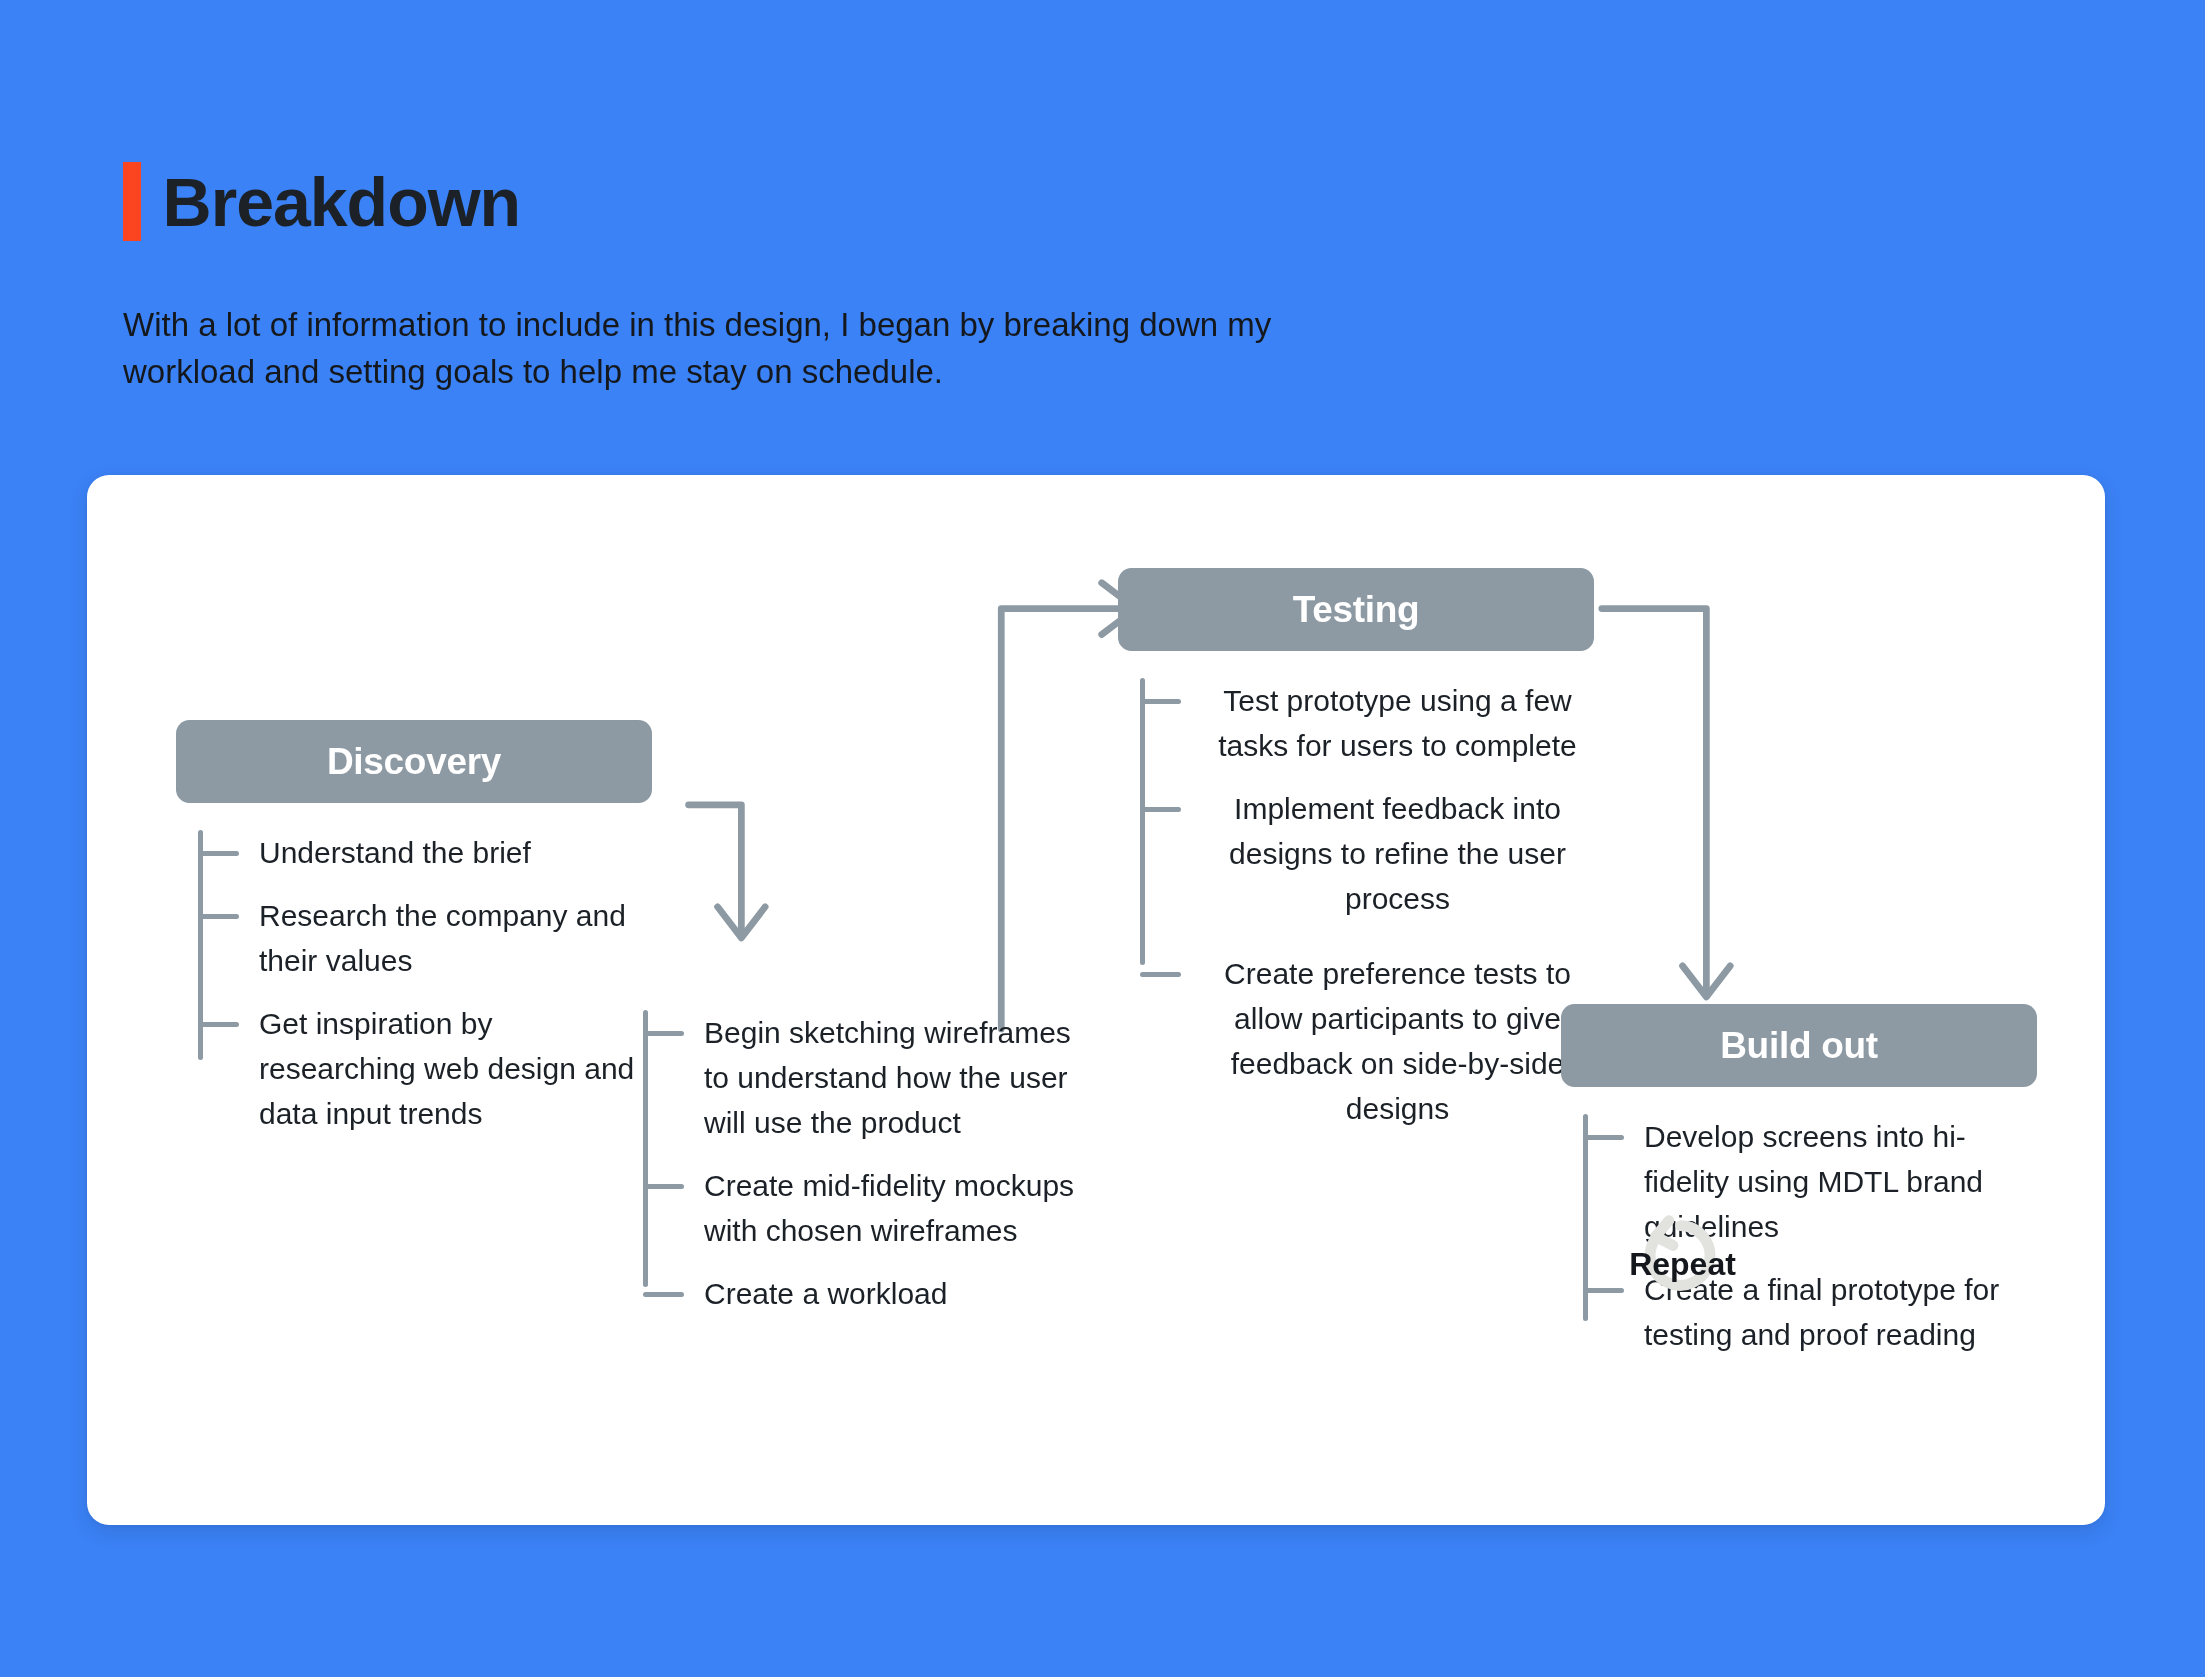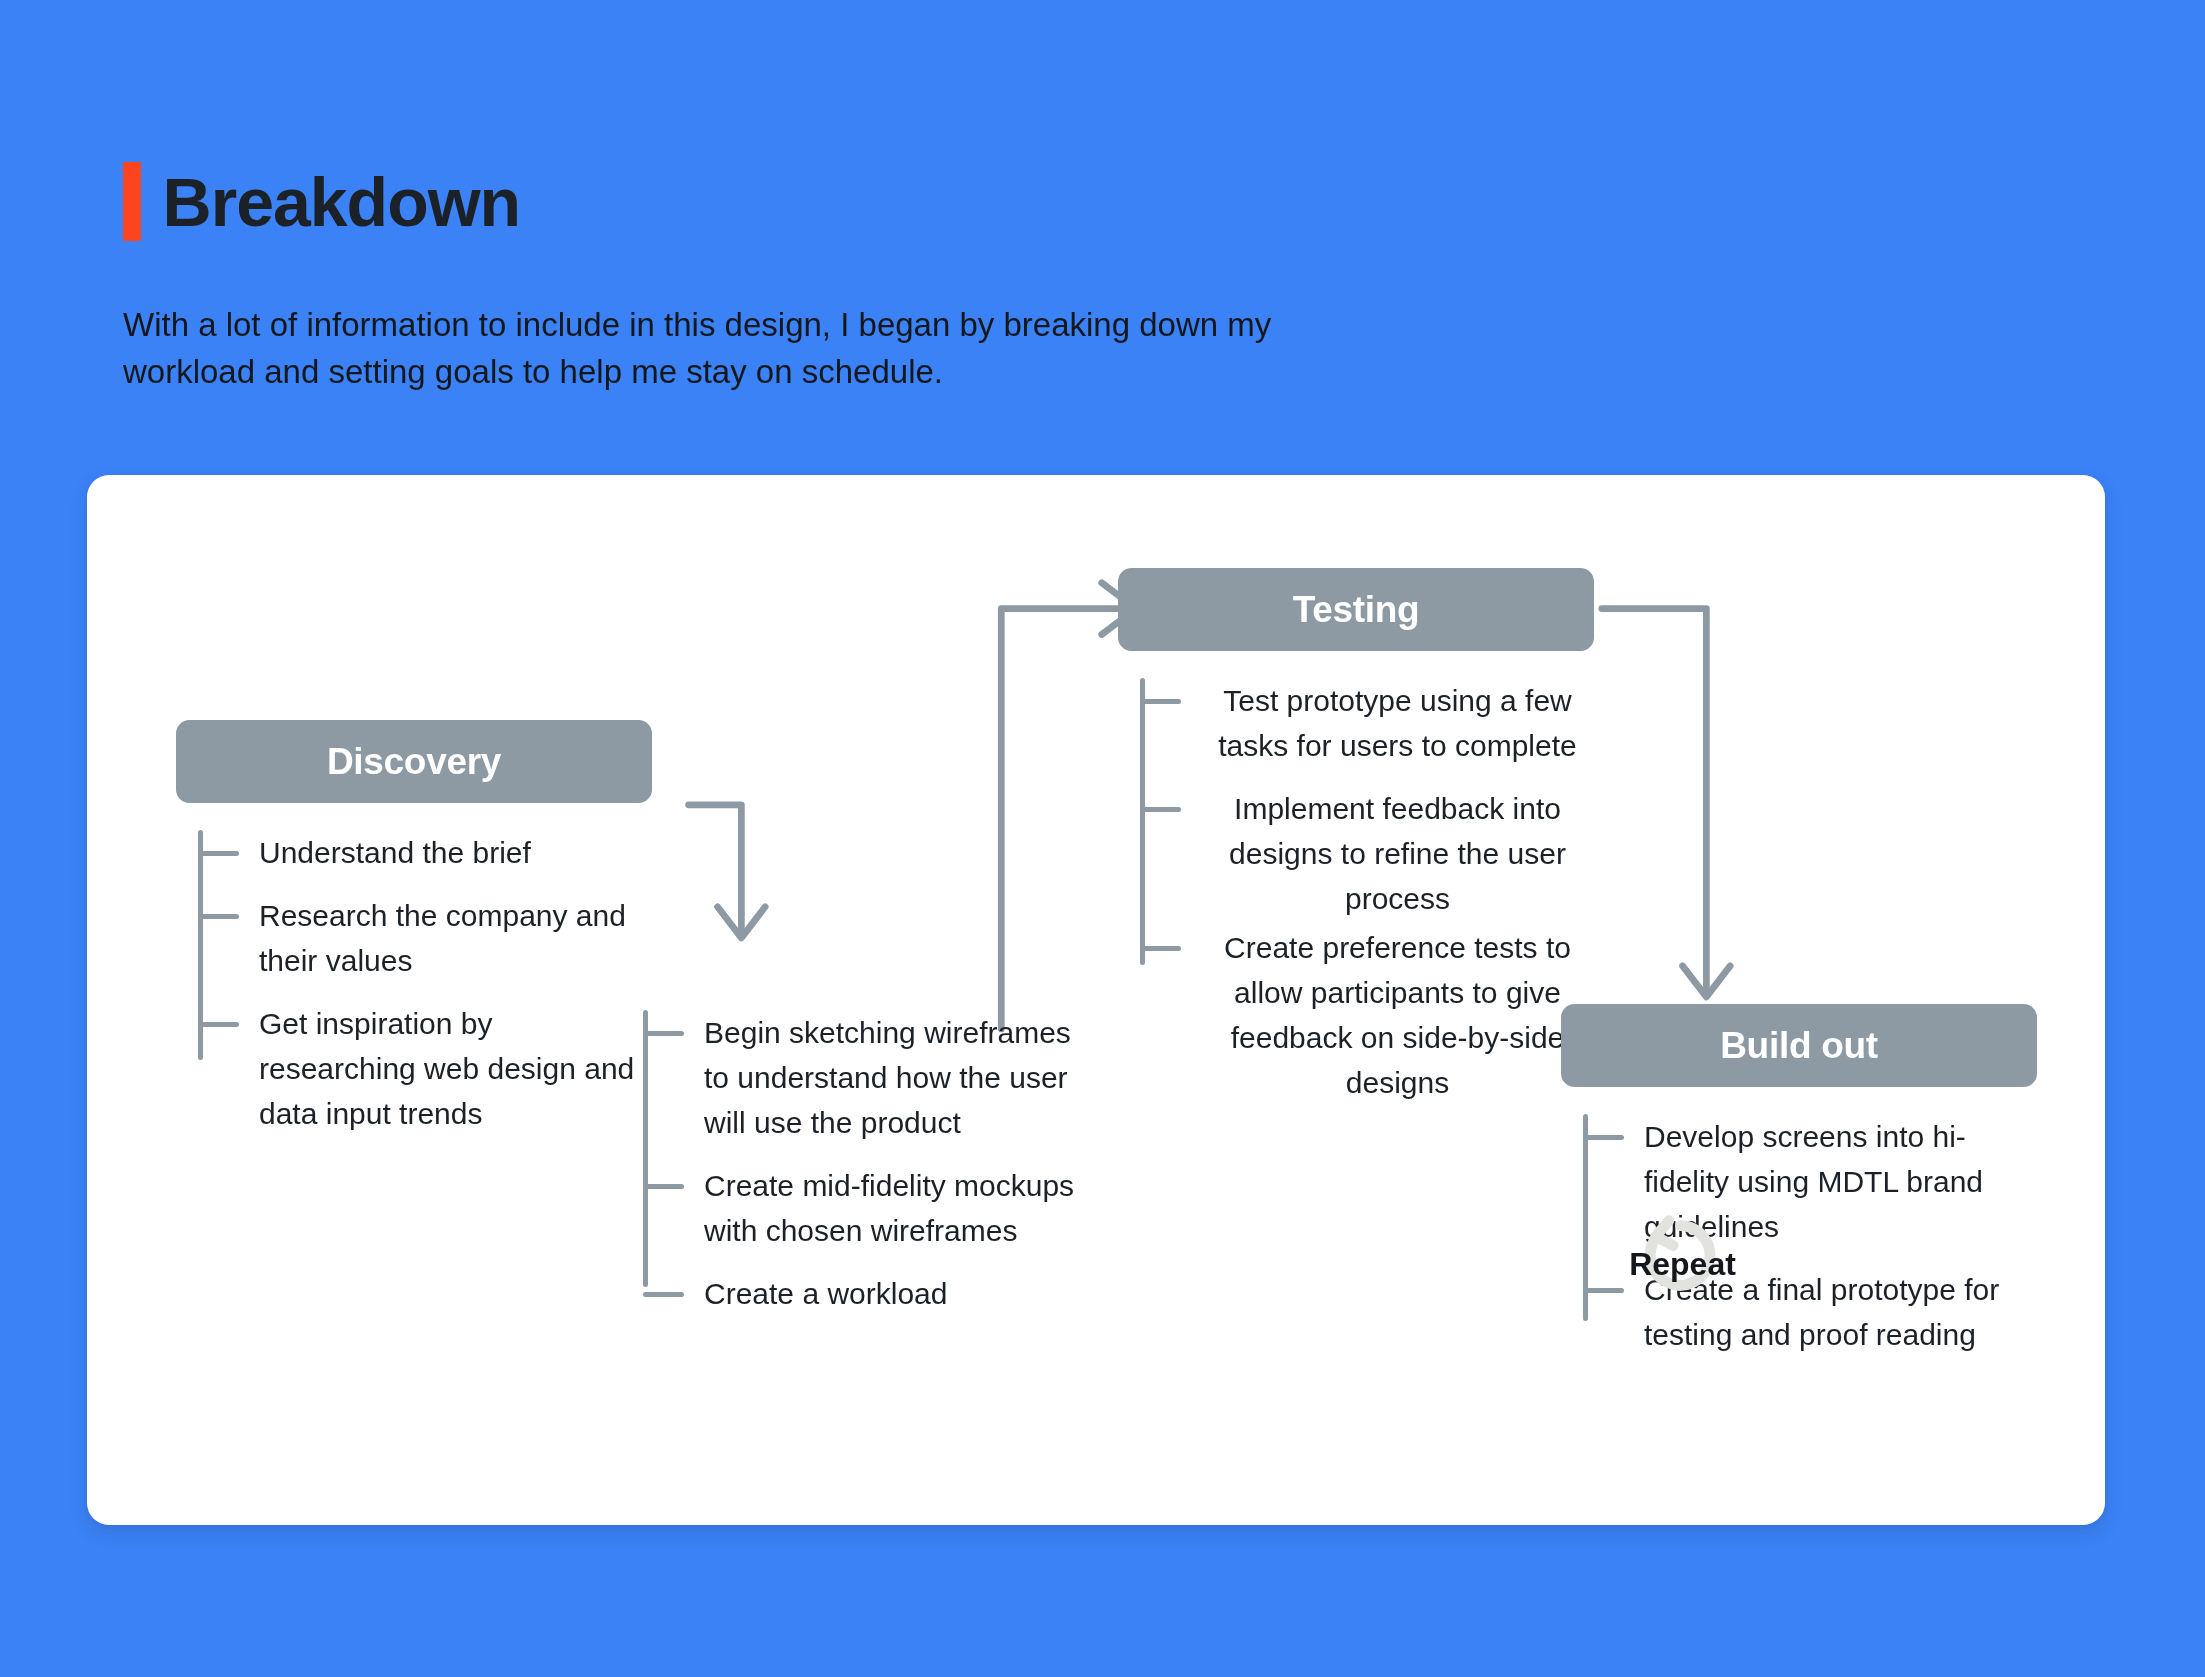--- a/index.html
+++ b/index.html
@@ -230,21 +230,21 @@
 
     <div class="node" id="node-testing">
       <div class="node-header">
         <span>Testing</span>
       </div>
       <div class="node-body">
         <div class="spine" style="height:287px;"></div>
         <ul class="bullets">
           <li class="bullet center" style="margin-top:27px;">Test prototype using a few tasks for users to complete</li>
           <li class="bullet center" style="margin-top:18px;">Implement feedback into designs to refine the user process</li>
-          <li class="bullet center" style="margin-top:4px;">Create preference tests to allow participants to give feedback on side-by-side designs</li>
+          <li class="bullet center" style="margin-top:30px;">Create preference tests to allow participants to give feedback on side-by-side designs</li>
         </ul>
       </div>
     </div>
 
     <div class="node" id="node-buildout">
       <div class="node-header">
         <span>Build out</span>
       </div>
       <div class="node-body">
         <div class="spine" style="height:207px;"></div>

